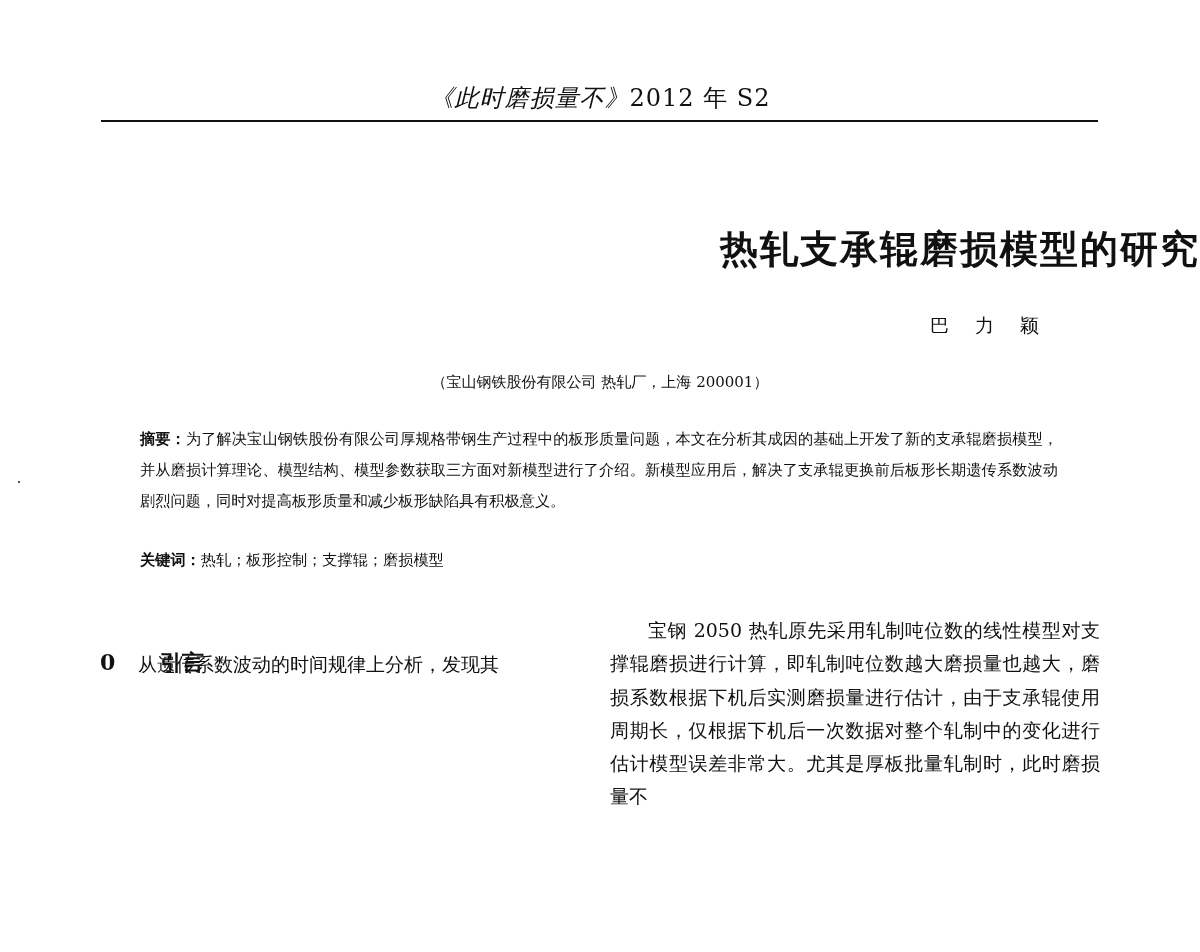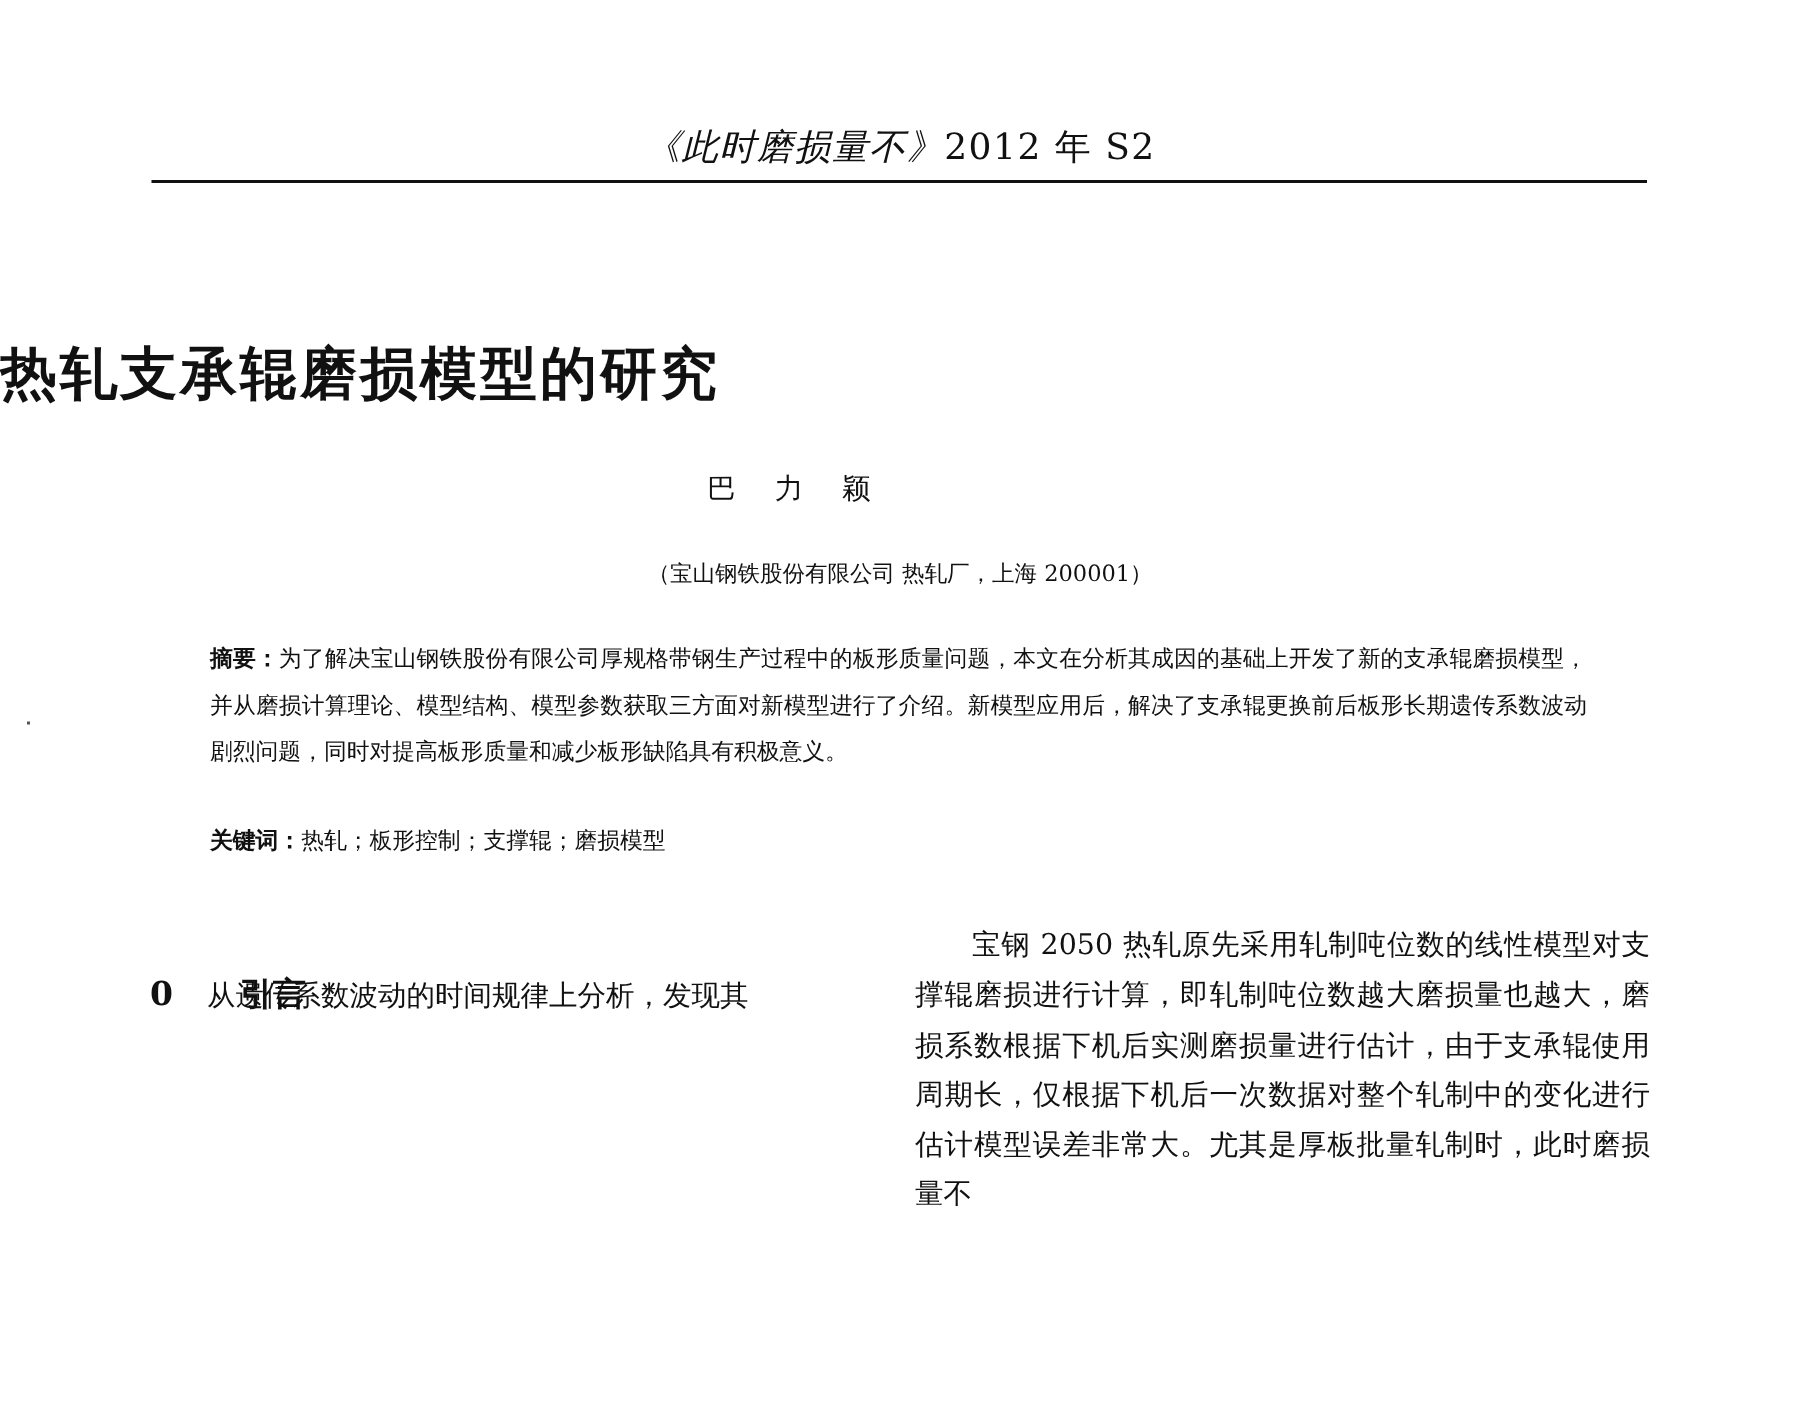--- a/index.html
+++ b/index.html
@@ -2,23 +2,23 @@
 <html><head>
 <meta charset="utf-8">
 <style>
   html, body { margin:0; padding:0; background:#ffffff; }
   body { width:1200px; height:952px; position:relative; overflow:hidden; color:#111;
          font-family:"DejaVu Serif", "Liberation Serif", serif; }
   .abs { position:absolute; }
   .journal { top:82px; left:0; width:1200px; text-align:center; font-size:24px; letter-spacing:1px; }
   .journal .jname { font-style:italic; }
   .rule { top:120px; left:101px; width:997px; height:2px; background:#111; }
-  .title { top:224px; left:0; width:1200px; text-align:left; font-family:"DejaVu Sans", sans-serif;
+  .title { top:224px; left:0; width:1200px; text-align:right; font-family:"DejaVu Sans", sans-serif;
            font-weight:bold; font-size:38px; letter-spacing:2px; }
-  .author { top:313px; left:0; width:1052px; text-align:center; font-size:19px; word-spacing:0; }
+  .author { top:313px; left:0; width:1052px; text-align:right; font-size:19px; word-spacing:0; }
   .author span { margin:0 13px; }
   .affil { top:373px; left:0; width:1200px; text-align:center; font-size:15px; }
   .abstract { top:424px; left:140px; width:918px; font-size:15.2px; line-height:31px;
               font-family:"DejaVu Sans", sans-serif; text-align:justify; }
   .abstract .lbl { font-weight:bold; }
   .kw { top:550px; left:140px; font-size:15.2px; font-family:"DejaVu Sans", sans-serif; }
   .kw .lbl { font-weight:bold; }
   .col { font-size:19px; line-height:33.3px; text-align:justify; font-family:"DejaVu Serif", serif; }
   .col p { margin:0; }
   .col .indent { text-indent:2em; }

